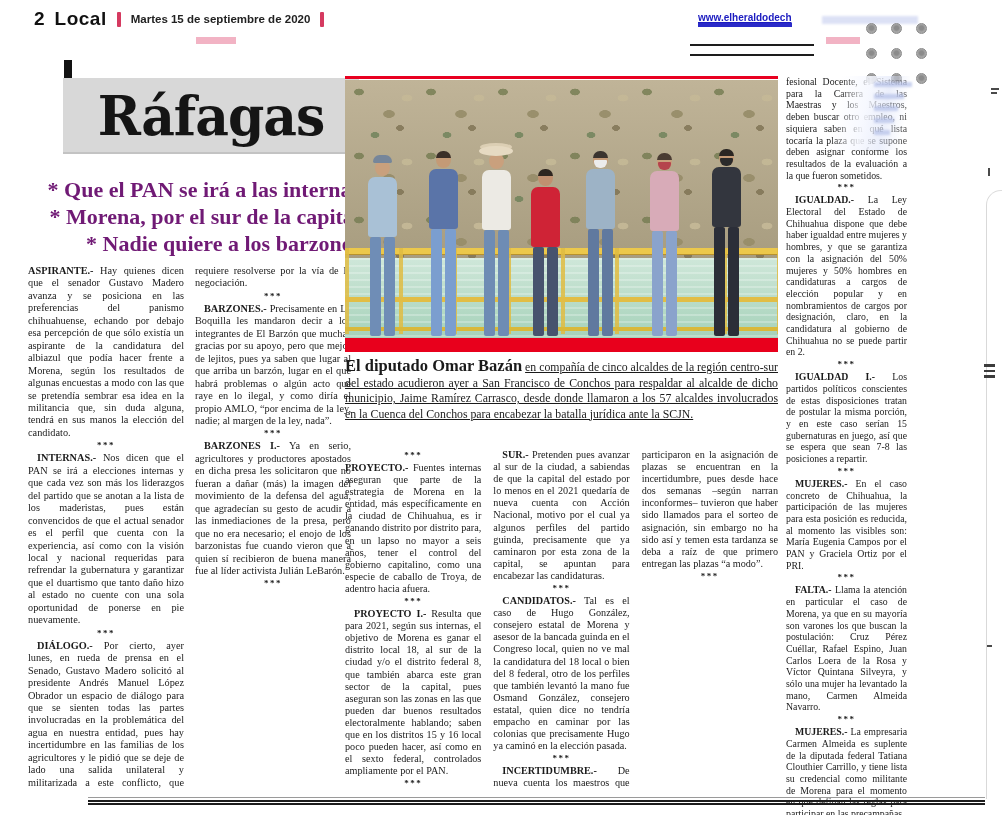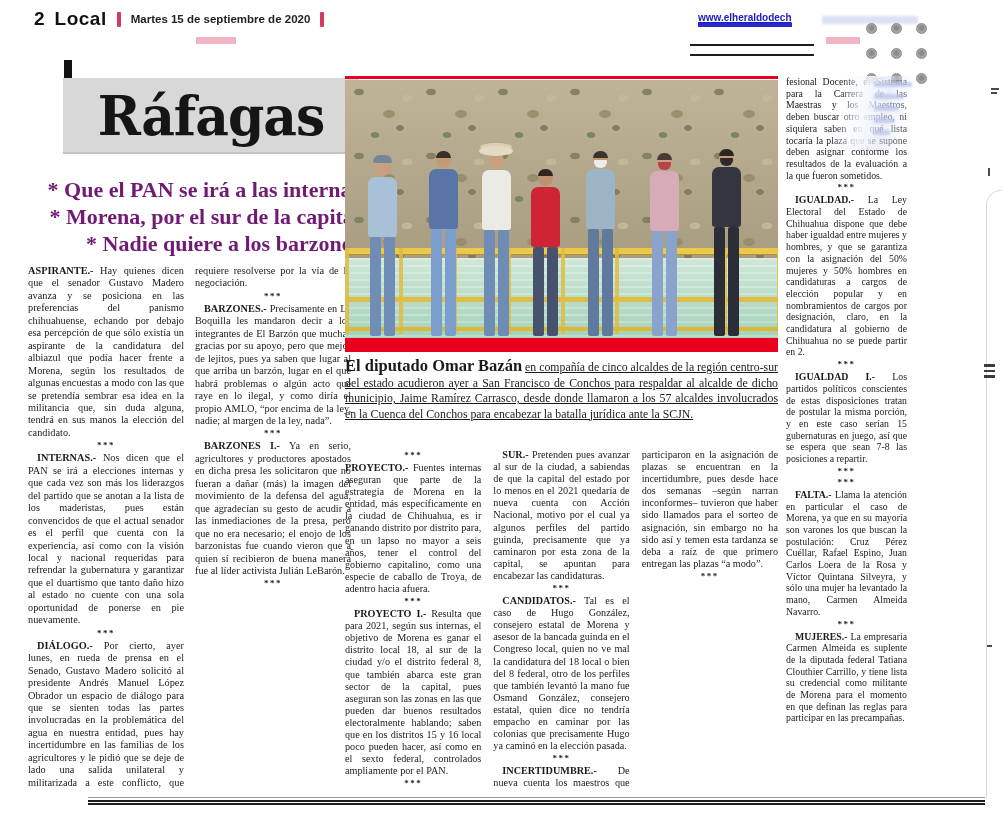--- a/index.html
+++ b/index.html
@@ -312,20 +312,21 @@
 
     <p class="para"><span class="lead"></span> <span>fesional Docente, el Sistema para la Carrera de las Maestras y los Maestros, deben buscar otro empleo, ni siquiera saben en qué lista tocaría la plaza que se supone deben asignar conforme los resultados de la evaluación a la que fueron sometidos.</span></p>
     <div class="sep">***</div>
 
     <p class="para"><span class="lead">IGUALDAD.-</span> <span>La Ley Electoral del Estado de Chihuahua dispone que debe haber igualdad entre mujeres y hombres, y que se garantiza con la asignación del 50% mujeres y 50% hombres en candidaturas a cargos de elección popular y en nombramientos de cargos por designación, claro, en la candidatura al gobierno de Chihuahua no se puede partir en 2.</span></p>
     <div class="sep">***</div>
 
     <p class="para"><span class="lead">IGUALDAD I.-</span> <span>Los partidos políticos conscientes de estas disposiciones tratan de postular la misma porción, y en este caso serían 15 gubernaturas en juego, así que se espera que sean 7-8 las posiciones a repartir.</span></p>
     <div class="sep">***</div>
 
+    <p class="para"><span class="lead">MUJERES.-</span> <span>En el caso concreto de Chihuahua, la participación de las mujeres para esta posición es reducida, al momento las visibles son: María Eugenia Campos por el PAN y Graciela Ortiz por el PRI.</span></p>
     <div class="sep">***</div>
 
     <p class="para"><span class="lead">FALTA.-</span> <span>Llama la atención en particular el caso de Morena, ya que en su mayoría son varones los que buscan la postulación: Cruz Pérez Cuéllar, Rafael Espino, Juan Carlos Loera de la Rosa y Víctor Quintana Silveyra, y sólo una mujer ha levantado la mano, Carmen Almeida Navarro.</span></p>
     <div class="sep">***</div>
 
     <p class="para"><span class="lead">MUJERES.-</span> <span>La empresaria Carmen Almeida es suplente de la diputada federal Tatiana Clouthier Carrillo, y tiene lista su credencial como militante de Morena para el momento en que definan las reglas para participar en las precampañas.</span></p>
 
   </div>
 <div class="abs fade-overlay"></div>
 <div class="abs wm">

